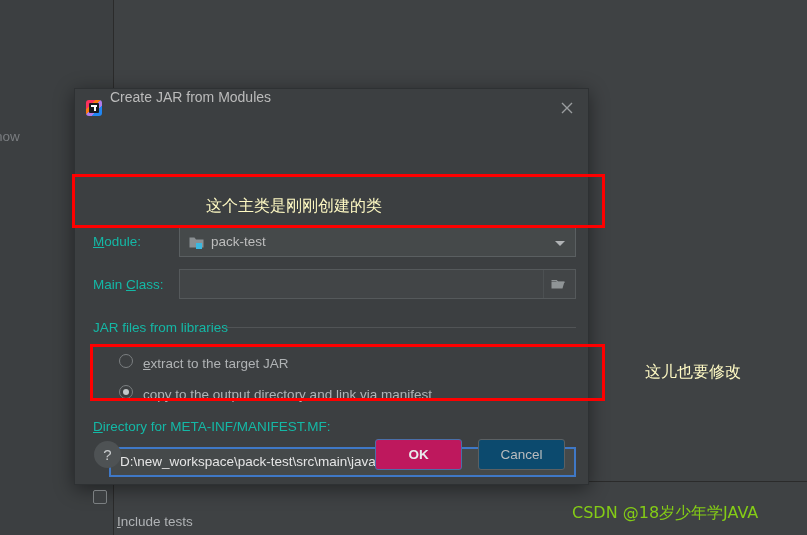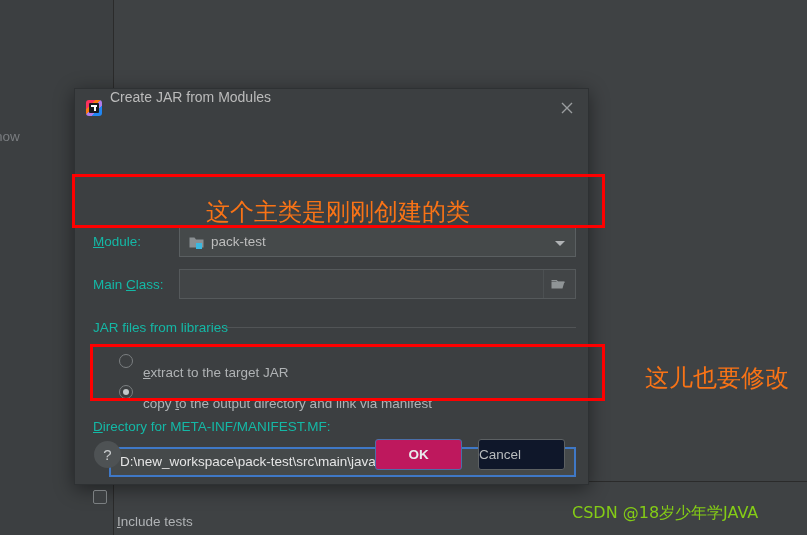--- a/index.html
+++ b/index.html
@@ -81,21 +81,21 @@
   #jar-group-line{position:absolute;left:150px;top:238px;width:351px;height:1px;background:#515456;}
 
   .radio-row{position:absolute;cursor:pointer;}
   .radio{
     position:absolute;left:0;top:1px;width:14px;height:14px;border-radius:50%;
     border:1px solid #7b7f81;background:#3c3f41;box-sizing:border-box;
   }
   .radio.checked::after{
     content:"";position:absolute;left:3px;top:3px;width:6px;height:6px;border-radius:50%;background:#c4c7c9;
   }
-  .radio-label{position:absolute;left:24px;top:12px;color:#b0b3b5;font-size:13.5px;white-space:nowrap;}
+  .radio-label{position:absolute;left:24px;top:3px;color:#b0b3b5;font-size:13.5px;white-space:nowrap;}
 
   #radio-extract{left:44px;top:264px;}
   #radio-copy{left:44px;top:295px;}
 
   #dir-label{left:18px;top:330px;}
   #dir-field{
     position:absolute;left:34px;top:358px;width:467px;height:30px;
     background:#45494a;border:2px solid #3f78c6;box-sizing:border-box;
   }
   #dir-value{position:absolute;left:9px;top:5px;color:#e5e5e5;font-size:13.5px;white-space:nowrap;}
@@ -115,31 +115,31 @@
     background:#4e5254;color:#c8cbcd;font-size:15px;line-height:27px;text-align:center;cursor:pointer;
   }
   #ok-button{
     position:absolute;left:300px;top:350px;width:87px;height:31px;
     background:#be185d;border:1px solid #4a6fa8;border-radius:3px;
     color:#e8eaec;font-size:13.5px;line-height:29px;text-align:center;cursor:pointer;
     box-sizing:border-box;font-weight:bold;
   }
   #cancel-button{
     position:absolute;left:403px;top:350px;width:87px;height:31px;
-    background:#0f172a;border:1px solid #5c6062;border-radius:3px;
-    color:#b9bcbe;font-size:13.5px;line-height:29px;cursor:pointer;
+    background:#0c4a6e;border:1px solid #5c6062;border-radius:3px;
+    color:#b9bcbe;font-size:13.5px;line-height:29px;text-align:center;cursor:pointer;
     box-sizing:border-box;
   }
 
   
   .redbox{position:absolute;border:3px solid #fe0000;box-sizing:border-box;pointer-events:none;}
   #redbox-mainclass{left:72px;top:174px;width:533px;height:54px;}
   #redbox-dir{left:90px;top:344px;width:515px;height:57px;}
   .redtext{
-    position:absolute;color:#f97316;font-size:24px;white-space:nowrap;
+    position:absolute;color:#fef9c3;font-size:16px;white-space:nowrap;
     font-family:"DejaVu Sans","Liberation Sans",sans-serif;pointer-events:none;
   }
   #annot-mainclass{left:206px;top:196px;}
   #annot-dir{left:645px;top:362px;}
 
   
   #watermark{
     position:absolute;left:572px;top:503px;color:#84cc16;font-size:16px;white-space:nowrap;
     font-family:"DejaVu Sans","Liberation Sans",sans-serif;
   }

